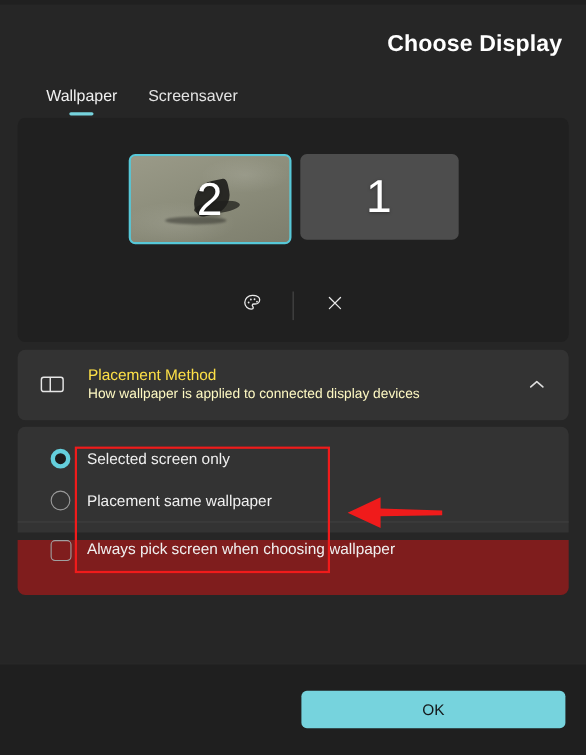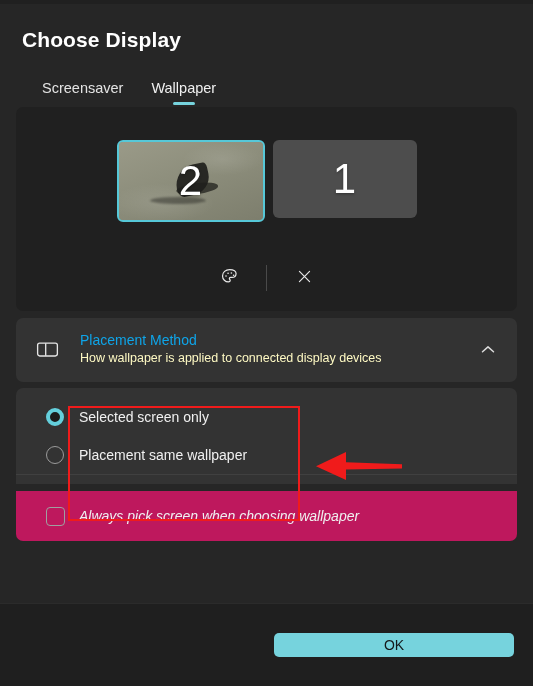--- a/index.html
+++ b/index.html
@@ -27,20 +27,21 @@
   .topstrip {
     height: 4px;
     background: #202020;
     flex: 0 0 auto;
   }
 
   
   .header {
     flex: 0 0 auto;
     padding: 22px 22px 0 22px;
+    text-align: right;
   }
   .title {
     font-size: 21px;
     font-weight: bold;
     letter-spacing: .1px;
     color: #ffffff;
     margin: 0;
     line-height: 28px;
   }
 
@@ -196,21 +197,21 @@
     width: 26px;
     flex: 0 0 auto;
     display: flex;
     align-items: center;
     justify-content: flex-start;
     margin-right: 18px;
   }
   .sec-text { flex: 1 1 auto; }
   .sec-title {
     font-size: 14px;
-    color: #0ea5e9;
+    color: #fde047;
     line-height: 18px;
   }
   .sec-sub {
     font-size: 12.5px;
     color: #fef9c3;
     line-height: 17px;
     margin-top: 1px;
   }
   .chev { flex: 0 0 auto; width: 22px; display:flex; justify-content:center; }
 
@@ -247,29 +248,28 @@
     text-align: center;
   }
 
   .sec-divider {
     height: 1px;
     background: #404040;
     margin: 0;
   }
 
   .check-section {
-    background: #be185d;
+    background: #7f1d1d;
     border-radius: 0 0 7px 7px;
     display: flex;
-    align-items: center;
+    align-items: flex-start;
     height: 50px;
     padding-left: 30px;
     flex: 0 0 auto;
     cursor: pointer;
-    font-style: italic;
   }
   .checkbox {
     width: 19px; height: 19px;
     border-radius: 4px;
     border: 1.4px solid #a0a0a0;
     background: transparent;
     box-sizing: border-box;
     flex: 0 0 auto;
     margin-right: 14px;
   }
@@ -295,21 +295,21 @@
     height: 82px;
     background: #1f1f1f;
     border-top: 1px solid #2b2b2b;
     display: flex;
     align-items: center;
     justify-content: flex-end;
     padding-right: 19px;
   }
   .ok-btn {
     width: 240px;
-    height: 24px;
+    height: 34px;
     border-radius: 5px;
     background: #76d3dd;
     color: #14181a;
     font-size: 14px;
     display: flex;
     align-items: center;
     justify-content: center;
     cursor: pointer;
     border: none;
     font-family: "Liberation Sans", sans-serif;
@@ -320,26 +320,26 @@
 <body>
 
 <div id="dialog">
 
   <div class="topstrip"></div>
 
   <div class="header">
     <div class="title">Choose Display</div>
 
     <div class="tabs">
-      <div class="tab inactive">
-        <span>Screensaver</span>
-      </div>
       <div class="tab">
         <span>Wallpaper</span>
         <span class="underline"></span>
+      </div>
+      <div class="tab inactive">
+        <span>Screensaver</span>
       </div>
     </div>
   </div>
 
   <div class="body">
 
     <div class="monitor-panel">
       <div class="monitors">
 
         <div class="monitor selected">

